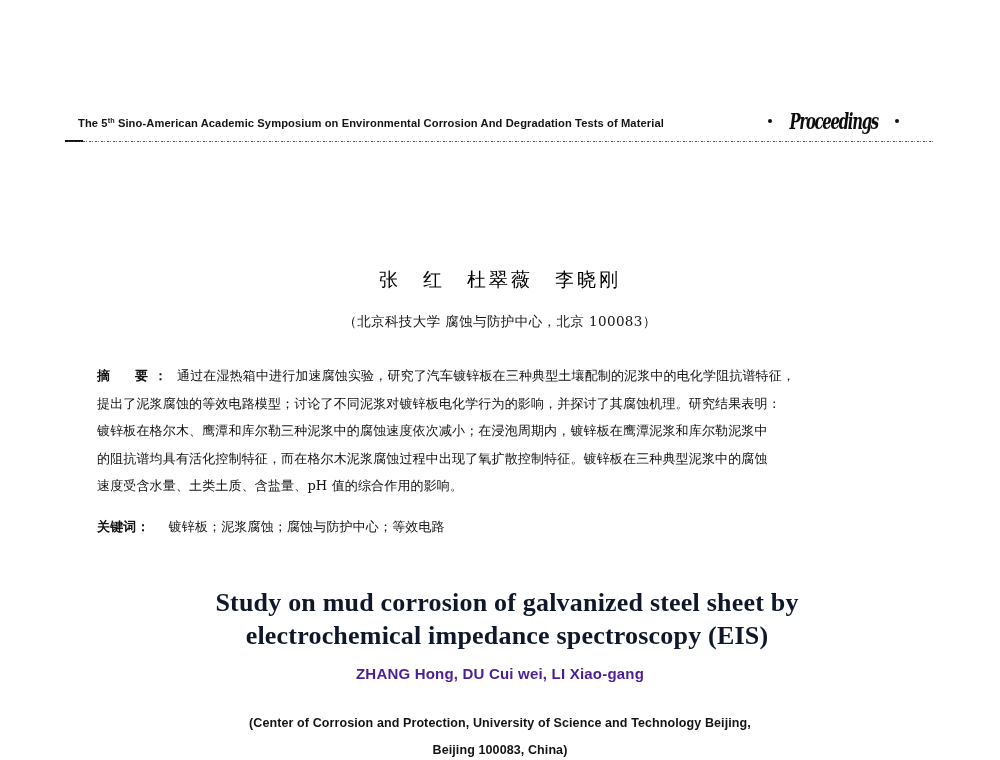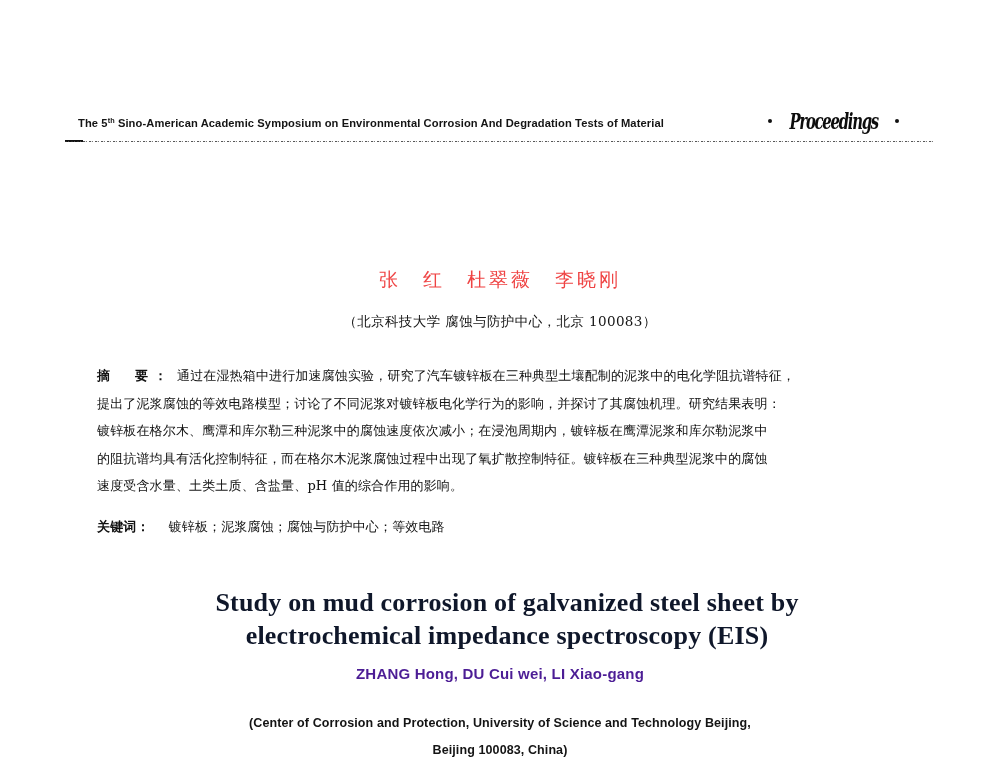--- a/index.html
+++ b/index.html
@@ -114,21 +114,21 @@
   .cn-authors {
     position: absolute;
     left: 0;
     top: 267px;
     width: 1000px;
     text-align: center;
     font-family: "DejaVu Serif", "Liberation Serif", serif;
     font-size: 19px;
     font-weight: normal;
     letter-spacing: 3px;
-    color: #ef4444;
+    color: #000000;
   }
   .cn-affil {
     position: absolute;
     left: 0;
     top: 313px;
     width: 1000px;
     text-align: center;
     font-family: "DejaVu Serif", "Liberation Serif", serif;
     font-size: 13.5px;
     letter-spacing: 0.4px;

